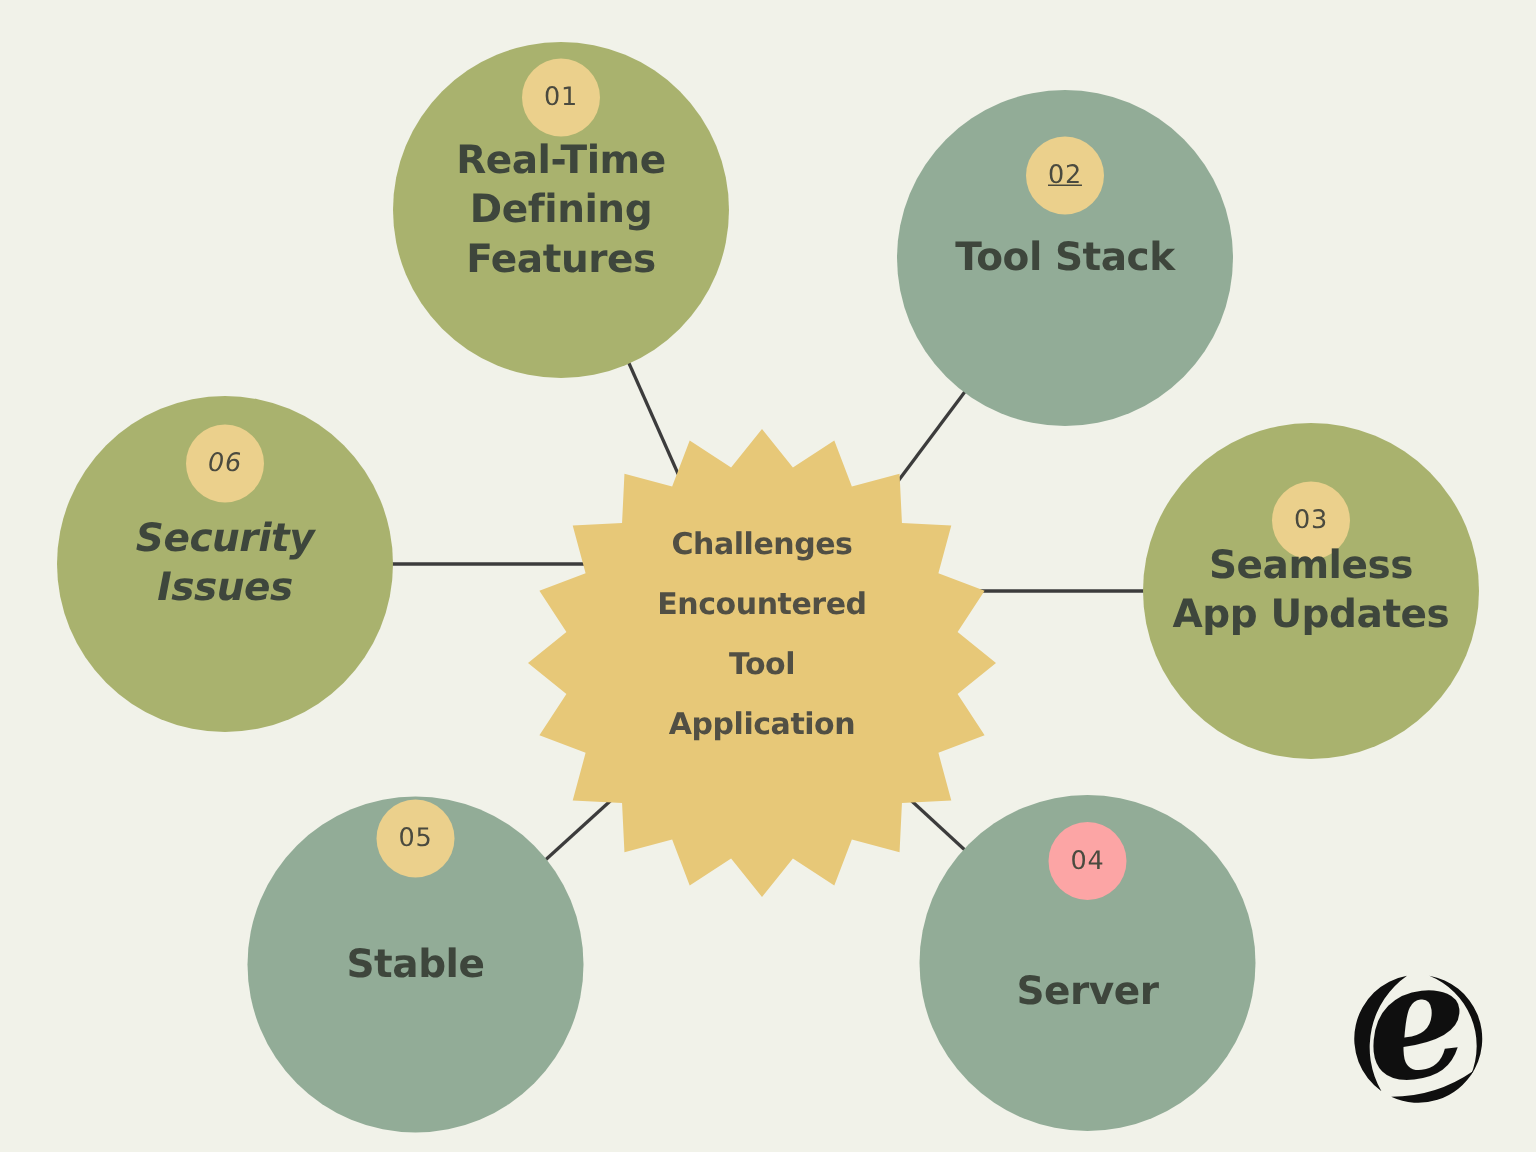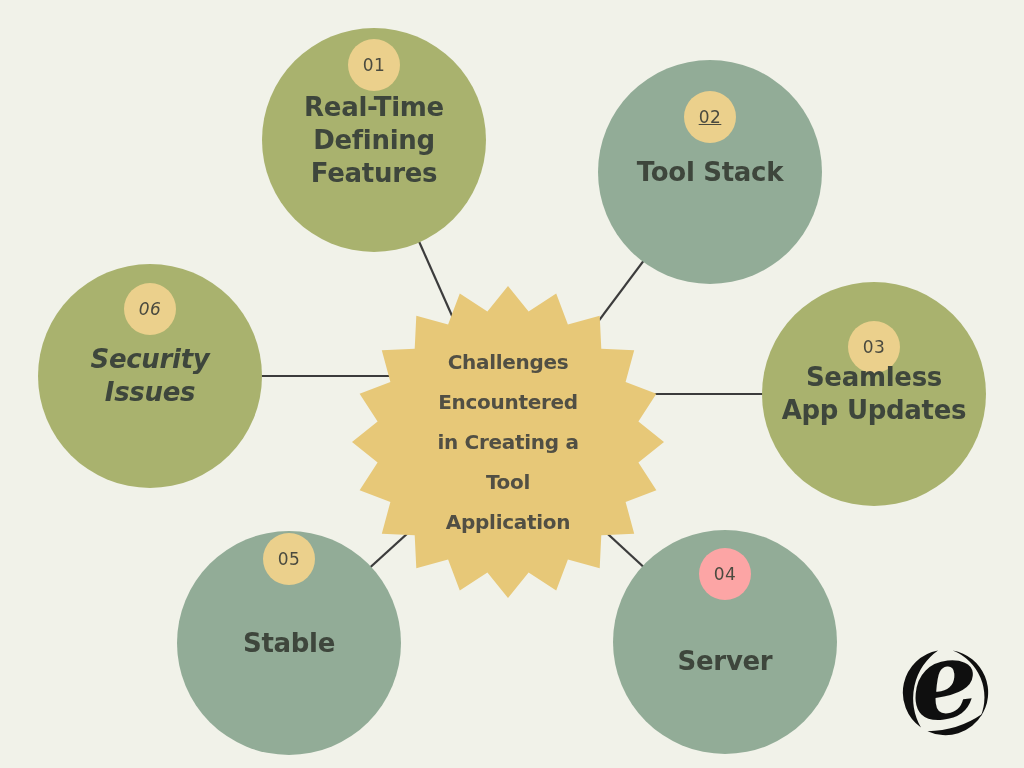--- a/index.html
+++ b/index.html
@@ -11,21 +11,21 @@
   .star-text{position:absolute;left:348px;top:342px;width:320px;z-index:2;
              text-align:center;font-weight:bold;font-size:20px;line-height:40px;
              letter-spacing:-0.3px;}
   .star-line{white-space:nowrap;}
   .node{position:absolute;width:224px;height:224px;border-radius:50%;z-index:1;
         display:flex;align-items:center;justify-content:center;}
   .c1{left:262px;top:28px;}
   .c2{left:598px;top:60px;}
   .c3{left:762px;top:282px;}
   .c4{left:613px;top:530px;}
-  .c5{left:177px;top:531px;}
+  .c5{left:165px;top:531px;}
   .c6{left:38px;top:264px;}
   .badge{position:absolute;width:52px;height:52px;border-radius:50%;
          left:calc(50% - 26px);display:flex;align-items:center;justify-content:center;
          font-size:17px;letter-spacing:0.5px;z-index:1;}
   .b1{top:11px;} .b2{top:31px;text-decoration:underline;} .b3{top:39px;} .b4{top:18px;} .b5{top:2px;} .b6{top:19px;}
   .label{position:relative;z-index:2;text-align:center;font-weight:bold;font-size:26px;
          line-height:33px;letter-spacing:-0.3px;}
   .ln{white-space:nowrap;}
   .logo{position:absolute;left:897px;top:644px;width:97px;height:97px;z-index:3;}
 </style>
@@ -43,21 +43,20 @@
     <line class="connector" x1="150" y1="376" x2="508" y2="376" stroke="#3c3c3c"></line>
   </svg>
 
   <svg class="star" width="320" height="320">
     <polygon id="star-poly" points="160.0,4.0 180.6,29.6 208.2,11.6 219.9,42.4 251.7,33.8 253.3,66.7 286.2,68.3 277.6,100.1 308.4,111.8 290.4,139.4 316.0,160.0 290.4,180.6 308.4,208.2 277.6,219.9 286.2,251.7 253.3,253.3 251.7,286.2 219.9,277.6 208.2,308.4 180.6,290.4 160.0,316.0 139.4,290.4 111.8,308.4 100.1,277.6 68.3,286.2 66.7,253.3 33.8,251.7 42.4,219.9 11.6,208.2 29.6,180.6 4.0,160.0 29.6,139.4 11.6,111.8 42.4,100.1 33.8,68.3 66.7,66.7 68.3,33.8 100.1,42.4 111.8,11.6 139.4,29.6" fill="#e7c878"></polygon>
   </svg>
 
   <div class="star-text" style="color: rgb(81, 79, 68);">
     <div class="star-line">Challenges</div>
     <div class="star-line">Encountered</div>
-    <div class="star-line">in Creating a</div>
     <div class="star-line">Tool</div>
     <div class="star-line">Application</div>
   </div>
 
   <div class="node c1" style="background: rgb(169, 178, 110);">
     <div class="badge b1" style="background: rgb(235, 208, 140); color: rgb(74, 74, 63);">
       <span>01</span>
     </div>
     <div class="label" style="color: rgb(62, 70, 60);">
       <div class="ln">Real-Time</div>

